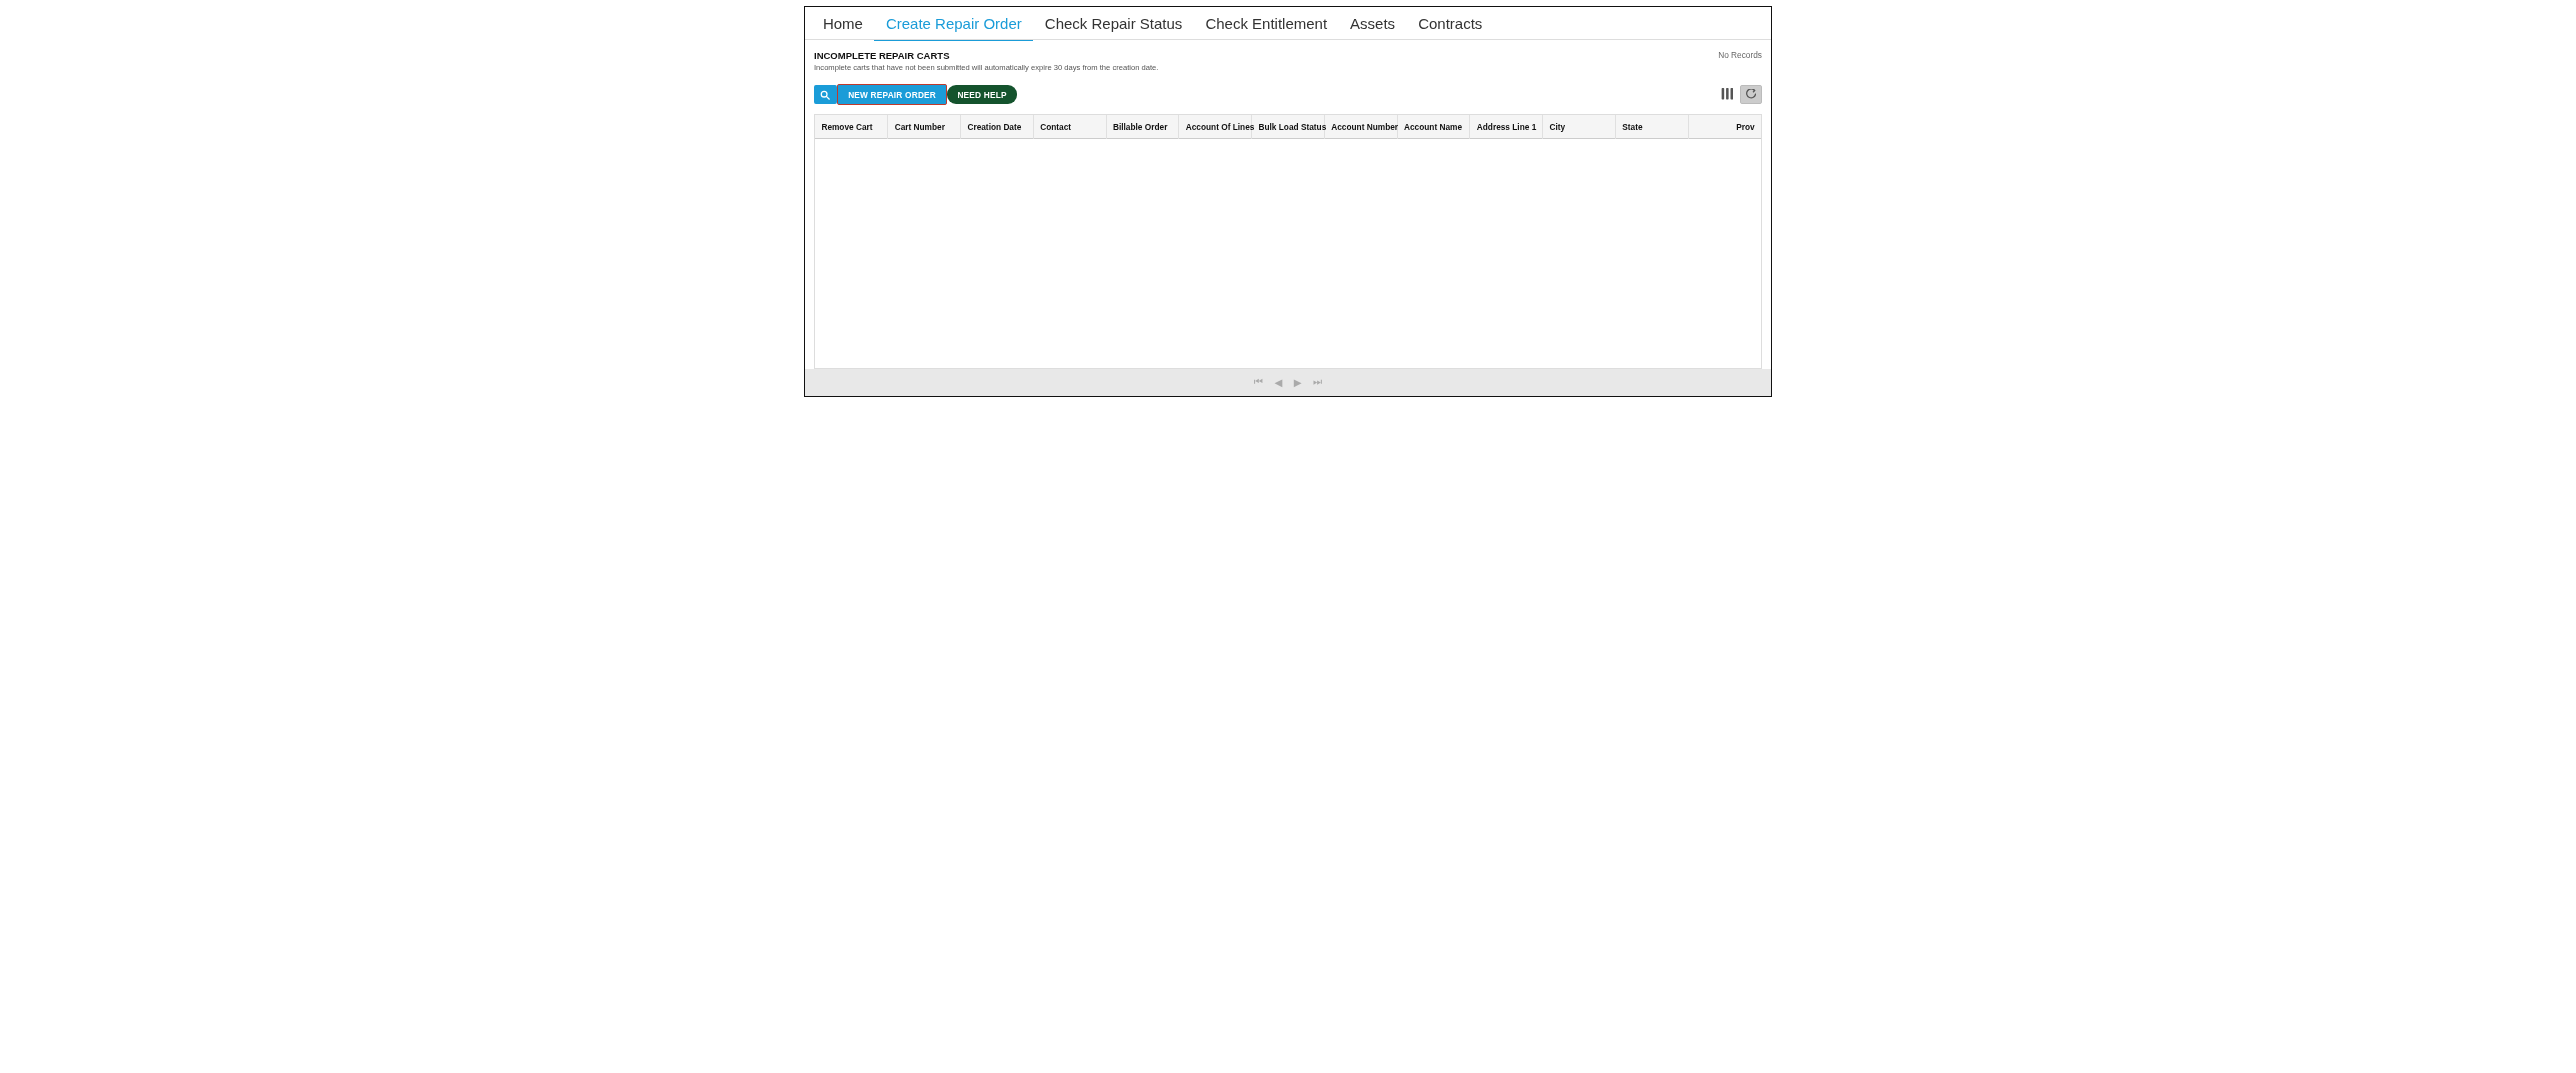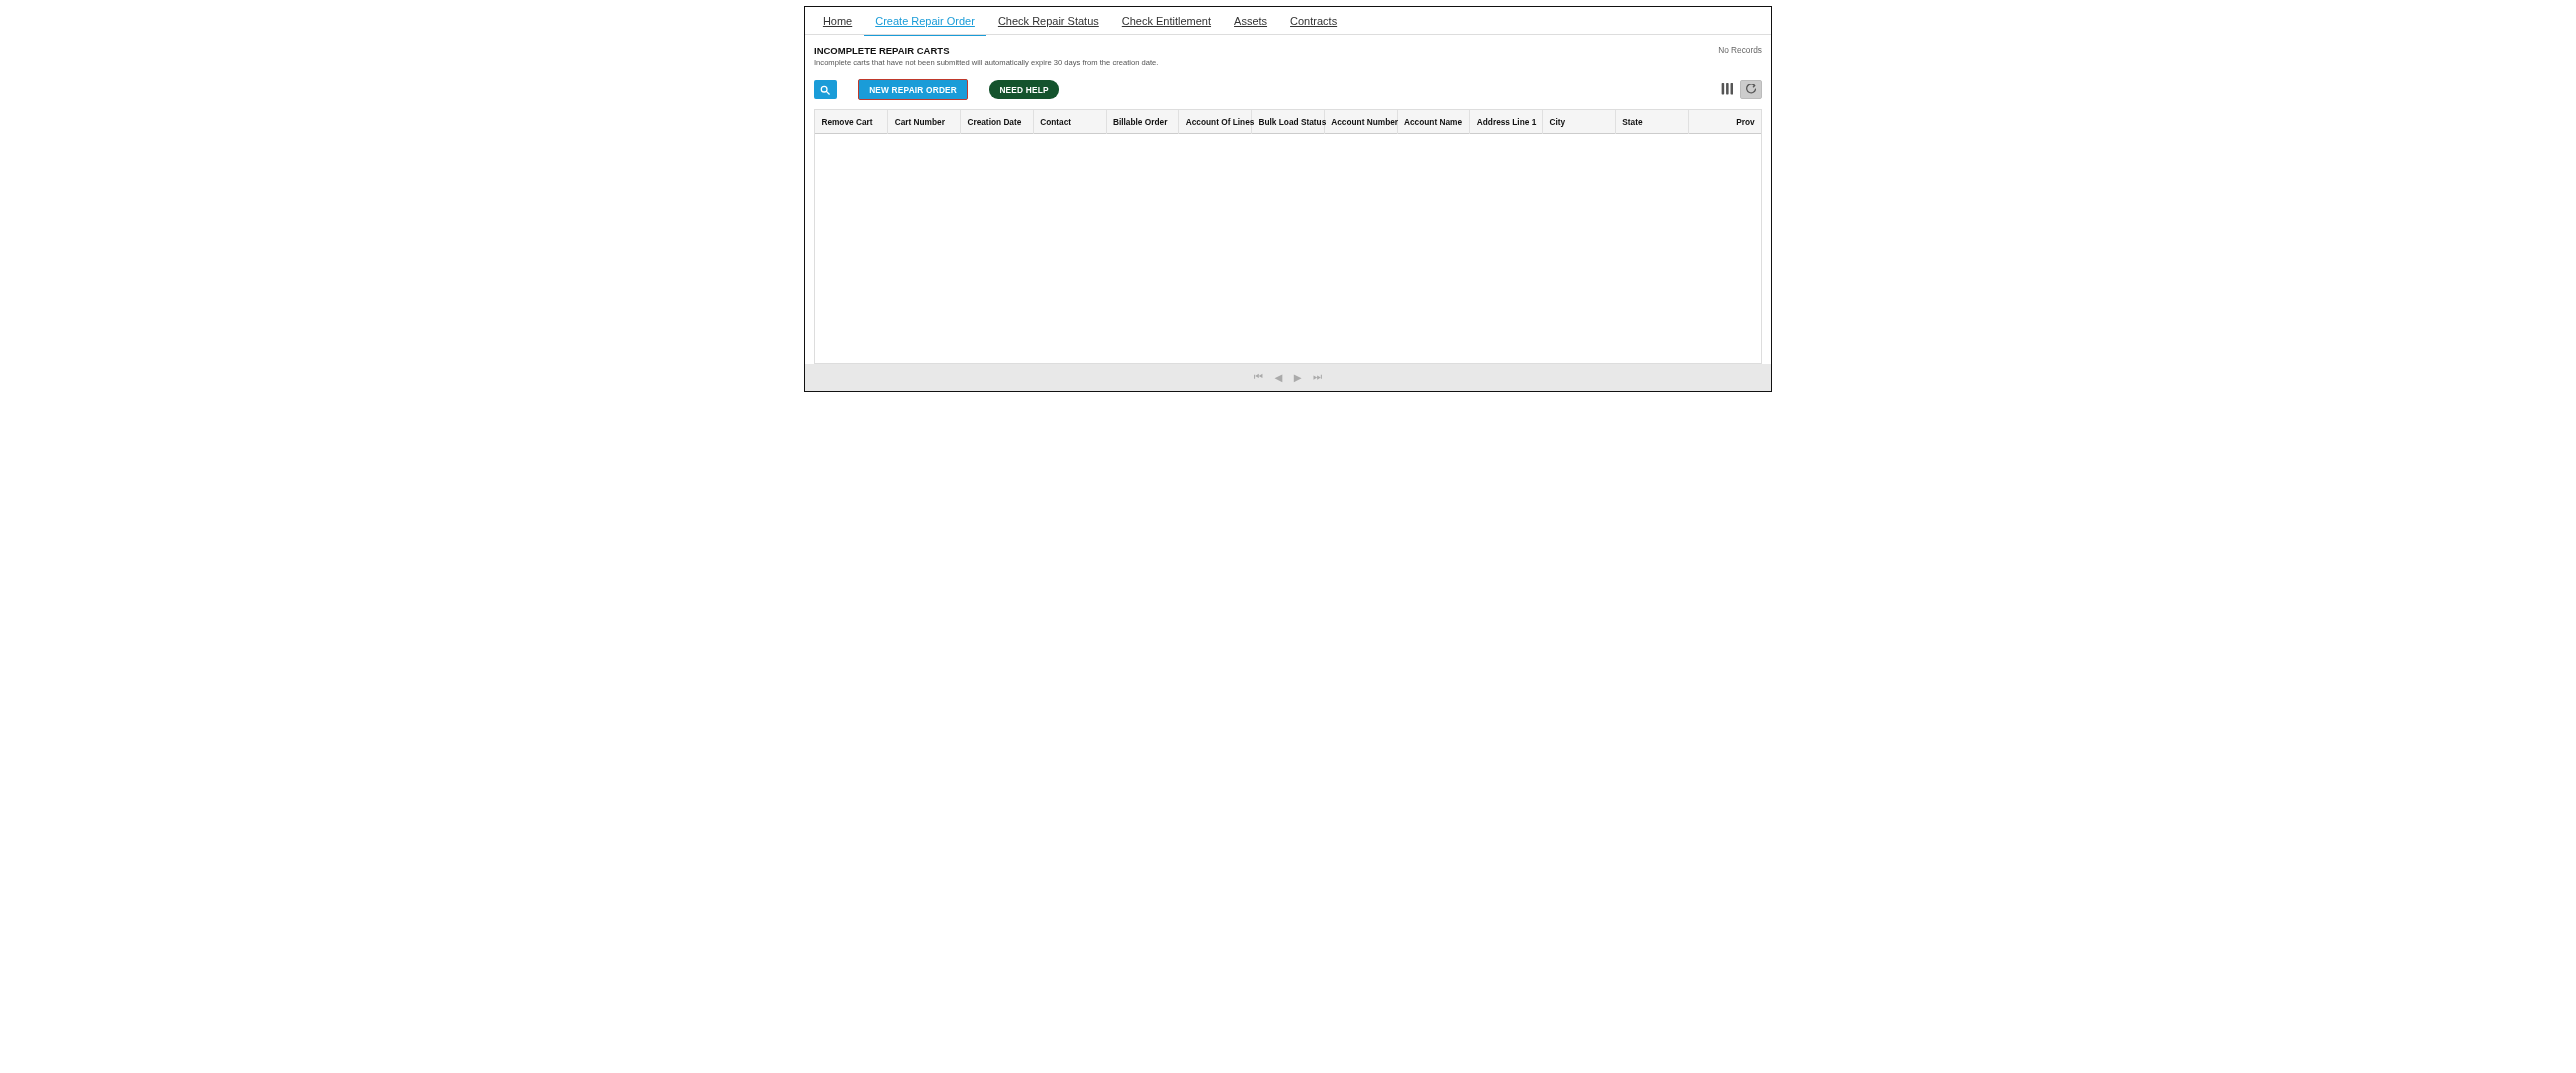--- a/index.html
+++ b/index.html
@@ -28,26 +28,25 @@
       display: flex;
       align-items: flex-end;
       border-bottom: 1.3px solid #ddd;
       padding: 0 6.4px;
       background: #fff;
     }
 
     .nav-tab {
       padding: 7.6px 11.5px;
       cursor: pointer;
-      font-size: 11px;
+      font-size: 15px;
       color: #333;
       border-bottom: 1.9px solid transparent;
       margin-bottom: -1.3px;
       white-space: nowrap;
-      text-decoration: underline;
     }
 
     .nav-tab.active {
       color: #1a9cd8;
       border-bottom: 1.9px solid #1a9cd8;
       font-weight: 500;
     }
 
     
     .main-content {
@@ -75,21 +74,21 @@
 
     .no-records {
       font-size: 8.3px;
       color: #666;
     }
 
     
     .toolbar {
       display: flex;
       align-items: center;
-      gap: 21px;
+      gap: 0;
       margin: 9px 0;
     }
 
     .toolbar-right {
       margin-left: auto;
       display: flex;
       align-items: center;
       gap: 3.8px;
     }
 

